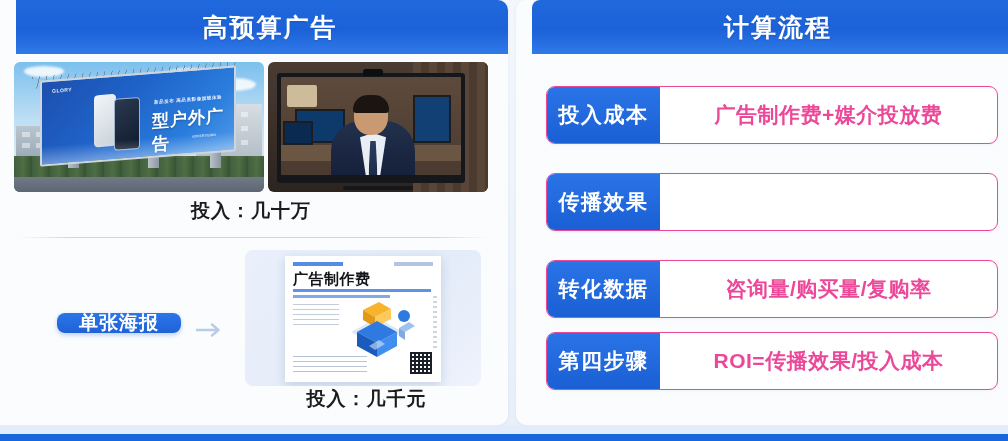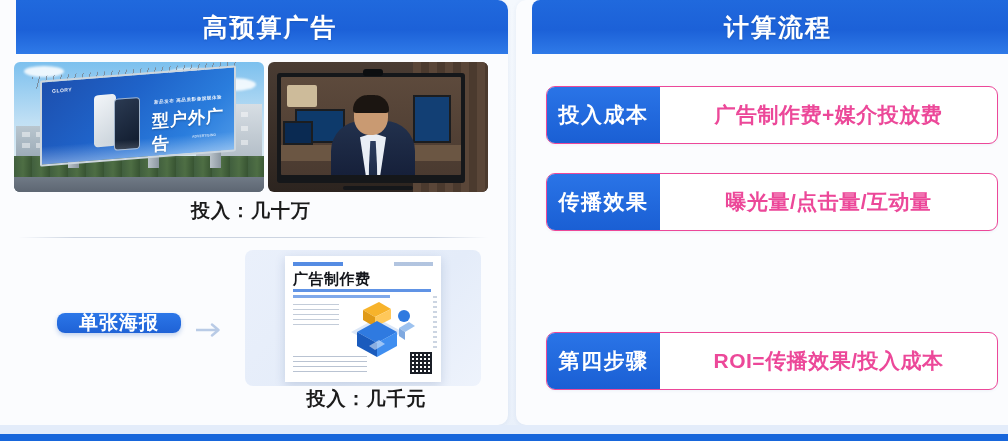--- a/index.html
+++ b/index.html
@@ -261,25 +261,30 @@
         </div>
         <div class="val">
           <span>广告制作费+媒介投放费</span>
         </div>
       </div>
 
       <div class="row" style="top:119px;">
         <div class="tag">
           <span>传播效果</span>
         </div>
+      </div>
+
+      <div class="row" style="top:206px;">
+        <div class="tag">
+          <span>转化数据</span>
+        </div>
         <div class="val">
-          <span>曝光量/点击量/互动量</span>
-        </div>
-      </div>
-
+          <span>咨询量/购买量/复购率</span>
+        </div>
+      </div>
 
       <div class="row" style="top:278px;">
         <div class="tag">
           <span>第四步骤</span>
         </div>
         <div class="val">
           <span>ROI=传播效果/投入成本</span>
         </div>
       </div>
     </div>

